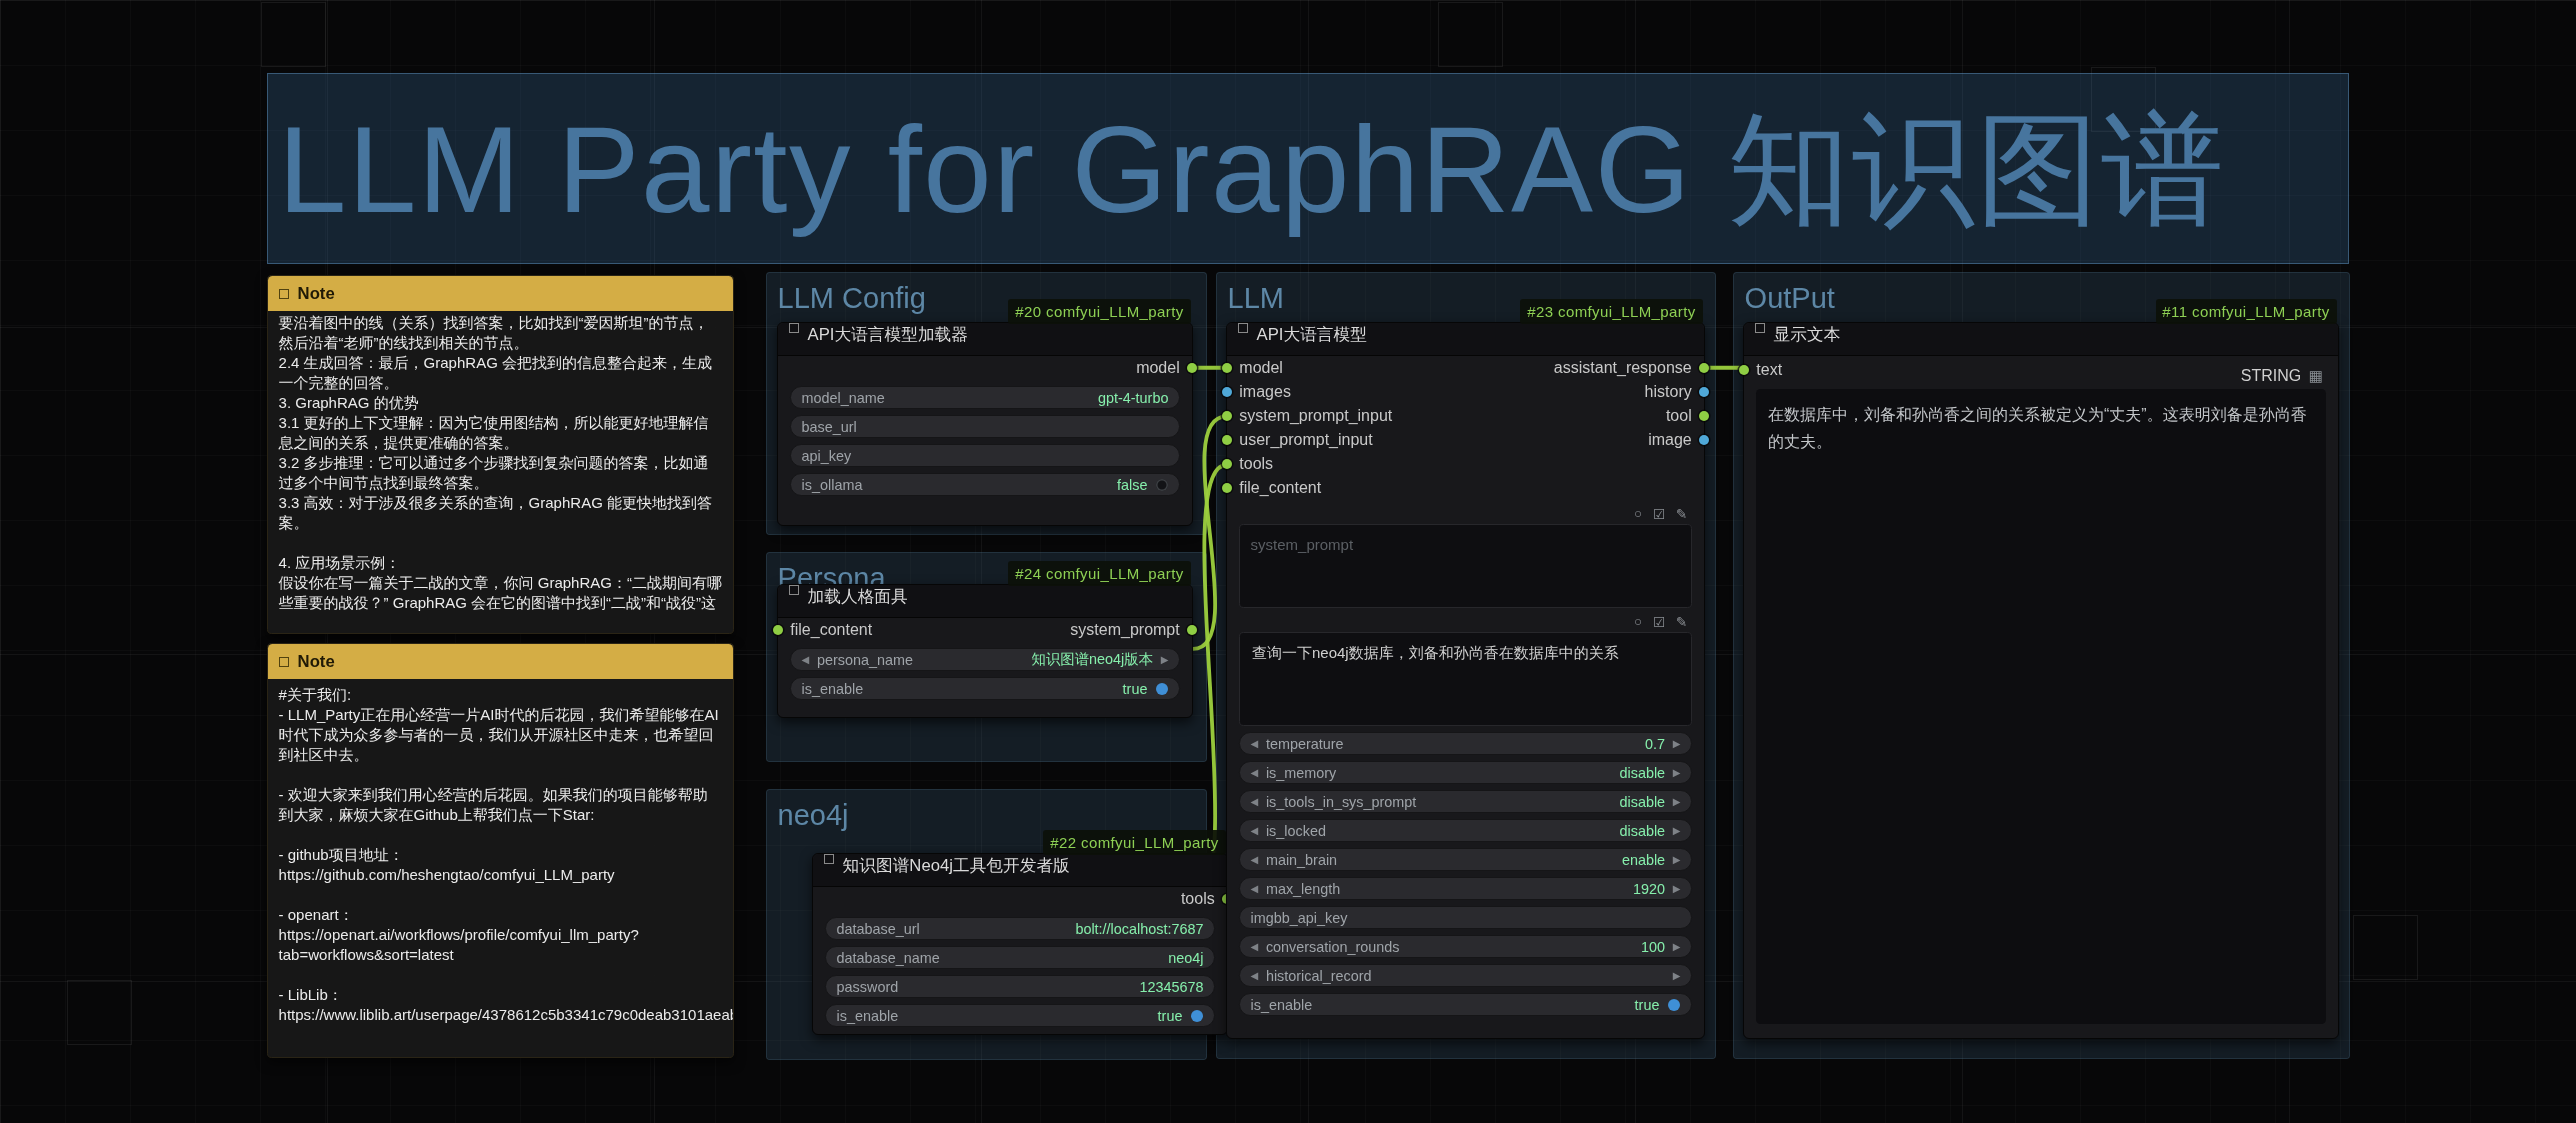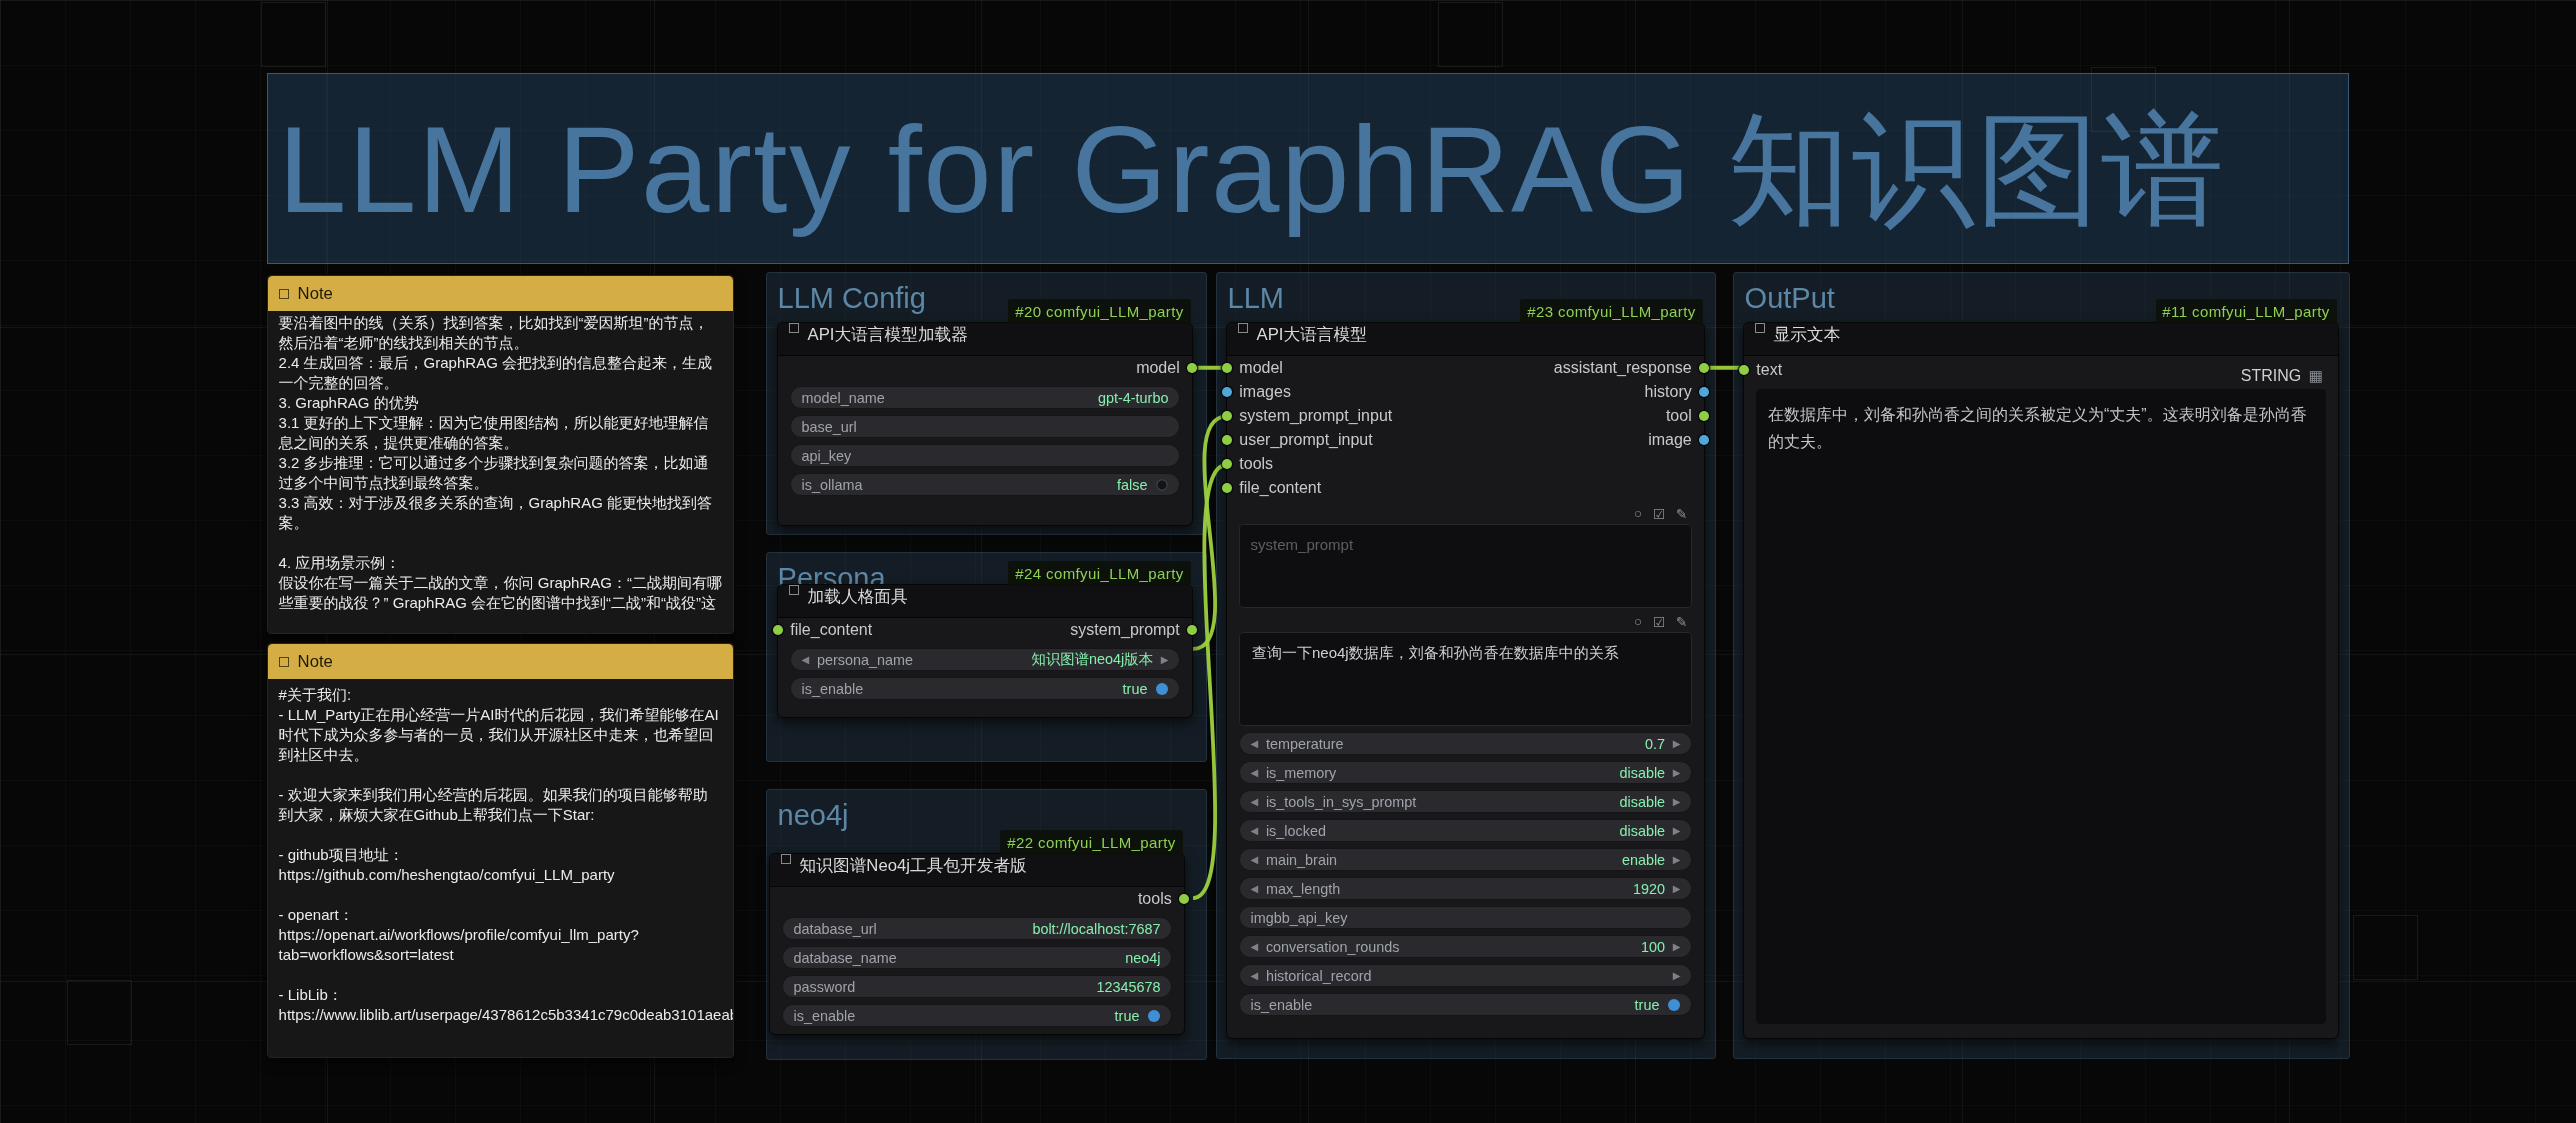--- a/index.html
+++ b/index.html
@@ -51,35 +51,35 @@
     position:absolute; background:rgba(24,24,24,0.96);
     border:0.8px solid #2a2415; border-radius:4.6px; box-shadow:0 4.6px 10.6px rgba(0,0,0,0.55);
   }
   #note-1 { left:267px; top:275px; width:467px; height:359px; }
   #note-2 { left:267px; top:643px; width:467px; height:415px; }
   .note-head {
     height:35px; background:#d4ad45; border-radius:4.6px 4.6px 0 0;
     display:flex; align-items:center; gap:9px; padding:0 10.6px;
   }
   .note-collapse { width:10px; height:10px; border:1.5px solid #51420f; }
-  .note-title { font-size:16.7px; color:#201a06; font-weight:normal; }
+  .note-title { font-size:16.7px; color:#201a06; font-weight:bold; }
   .note-body {
     height:calc(100% - 35px); overflow:hidden; padding:6px 10.6px 9px;
     white-space:pre-wrap; color:#ececec; font-size:15px; line-height:20px;
   }
   #note-1 .note-body { margin-top:-3.8px; }
 
   
   .node {
     position:absolute; background:#18181b; border:0.8px solid #060606;
     border-radius:6px; box-shadow:0 4.6px 12px rgba(0,0,0,0.6);
   }
   #n-loader  { left:777px; top:322px; width:416px; height:204px; }
   #n-persona { left:777px; top:584px; width:416px; height:134px; }
-  #n-neo4j   { left:769px; top:853px; width:416px; height:182px; }
+  #n-neo4j   { left:812px; top:853px; width:416px; height:182px; }
   #n-llm     { left:1226px; top:322px; width:479px; height:717px; }
   #n-show    { left:1743px; top:322px; width:596px; height:717px; }
 
   .badge {
     position:absolute; top:-23.6px; right:1.5px; background:rgba(12,16,9,0.92);
     color:#8ed054; font-size:15px; line-height:1; padding:4.6px 6.8px; border-radius:3px;
     letter-spacing:0.4px; white-space:nowrap;
   }
   .nhead {
     height:33px; display:flex; align-items:flex-start; gap:9px; padding:0 10.6px;

